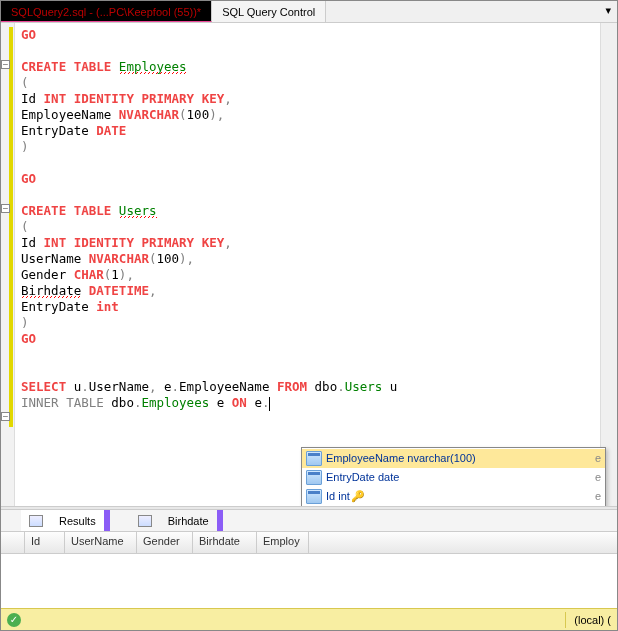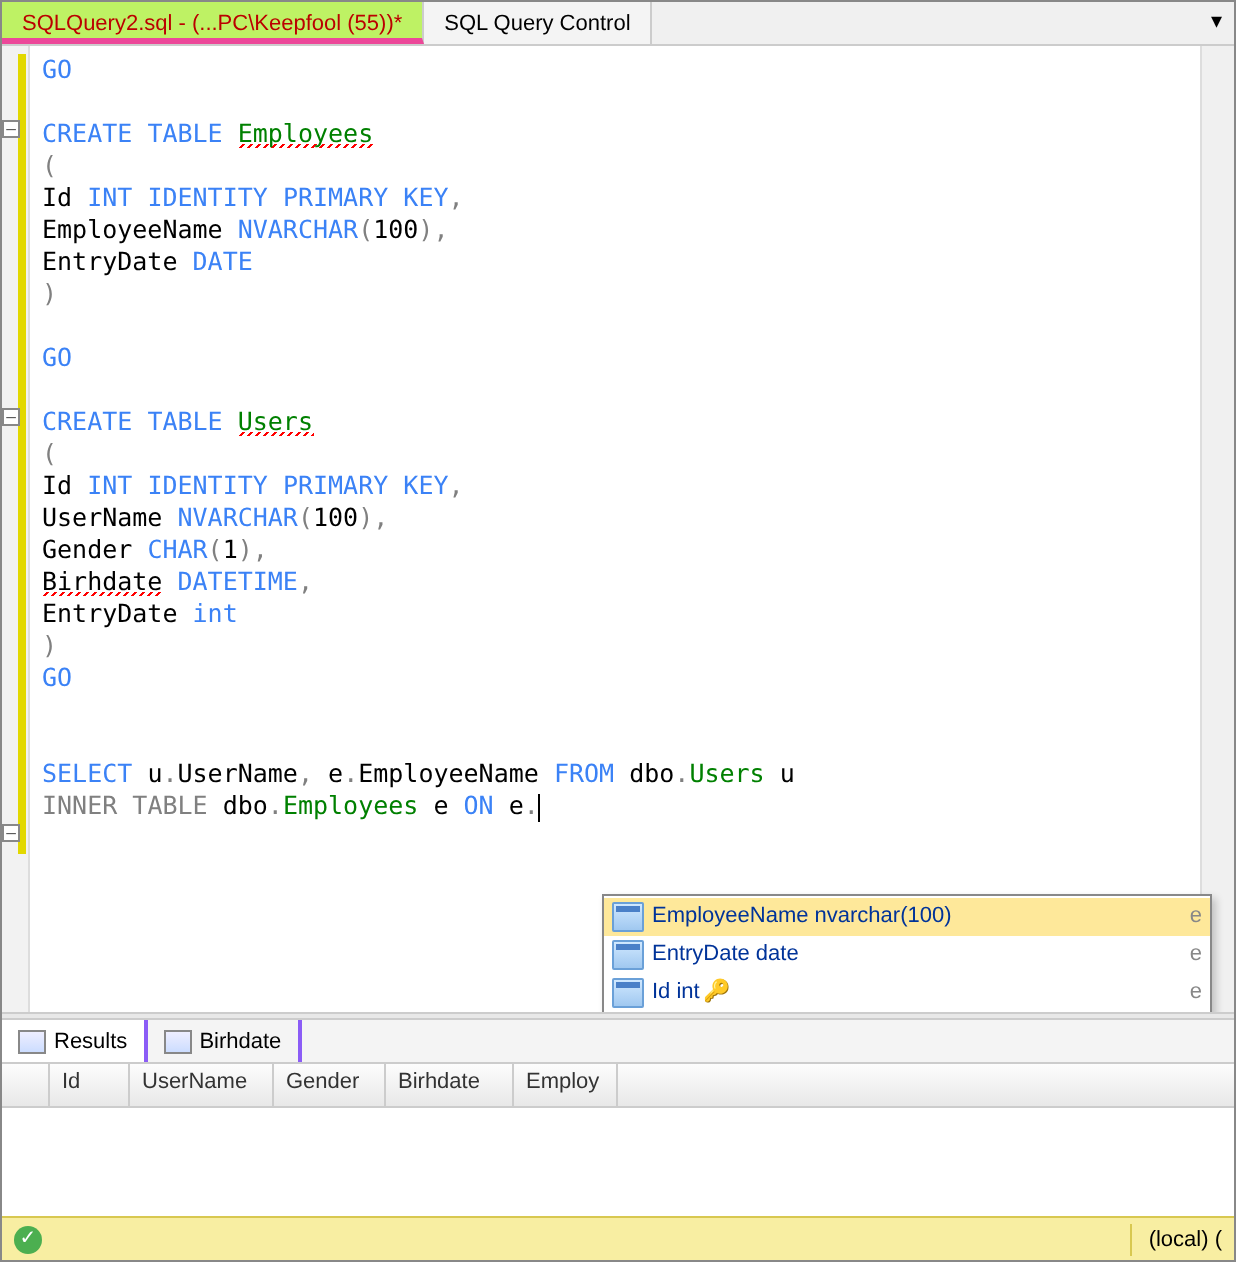--- a/index.html
+++ b/index.html
@@ -26,23 +26,23 @@
   }
   .tab {
     padding: 3px 10px;
     border-right: 1px solid #ccc;
     background: #f4f4f4;
     cursor: pointer;
     white-space: nowrap;
     line-height: 16px;
   }
   .tab.active {
-    background: #bef264;
+    background: #000000;
     color: #b00;
-    border-bottom: 3px solid #ec4899;
+    border-bottom: 1px solid #ec4899;
   }
   .tab-drop {
     margin-left: auto;
     padding: 3px 6px;
     cursor: pointer;
   }
   .editor-area {
     flex: 1;
     display: flex;
     position: relative;
@@ -74,21 +74,21 @@
     color: #555;
   }
   .code {
     padding: 4px 0 4px 6px;
     white-space: pre;
     font-family: Consolas, monospace;
     font-size: 12.5px;
     line-height: 16px;
     flex: 1;
   }
-  .kw { color: #3b82f6; }
+  .kw { color: #ef4444; font-weight: bold; }
   .gray { color: #808080; }
   .green { color: #008000; margin-top: 48px; }
   .squig {
     background-image: linear-gradient(135deg, transparent 40%, red 40%, red 60%, transparent 60%);
     background-size: 4px 2px;
     background-repeat: repeat-x;
     background-position: 0 100%;
   }
   .caret::after {
     content: '';
@@ -169,23 +169,24 @@
     display: flex;
     background: #f4f4f4;
     border-bottom: 1px solid #ccc;
     height: 22px;
     align-items: stretch;
   }
   .rtab {
     padding: 3px 8px;
     display: flex;
     align-items: center;
-    gap: 4px;
+    gap: 16px;
     cursor: pointer;
-    border-right: 2px solid #8b5cf6;
+    border-right: 6px solid #8b5cf6;
+    margin-left: 20px;
   }
   .rtab.active { background: #fff; }
   .rtab .ico {
     width: 14px;
     height: 12px;
     border: 1px solid #888;
     background: linear-gradient(#eef,#cdf);
     position: relative;
   }
   .grid-head {

